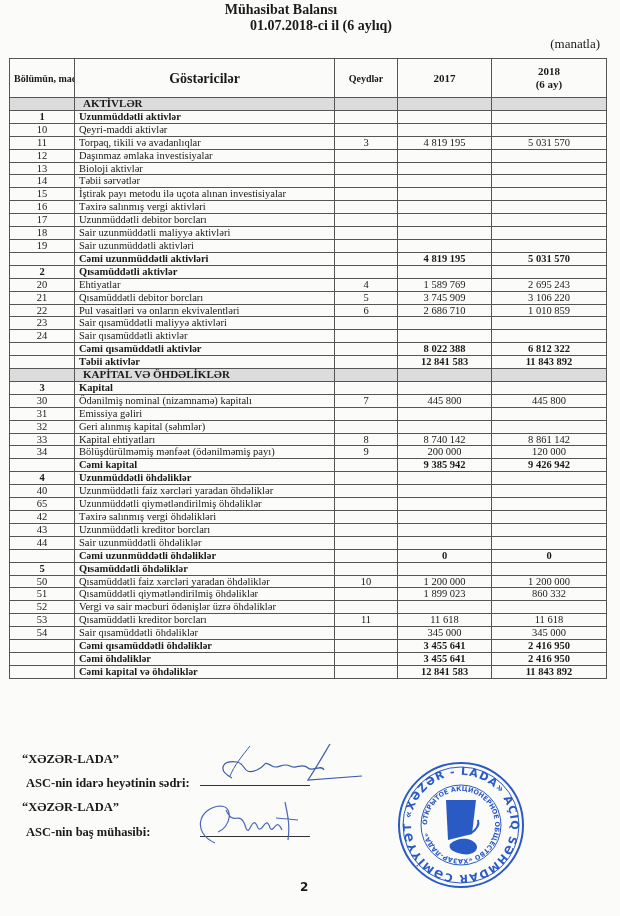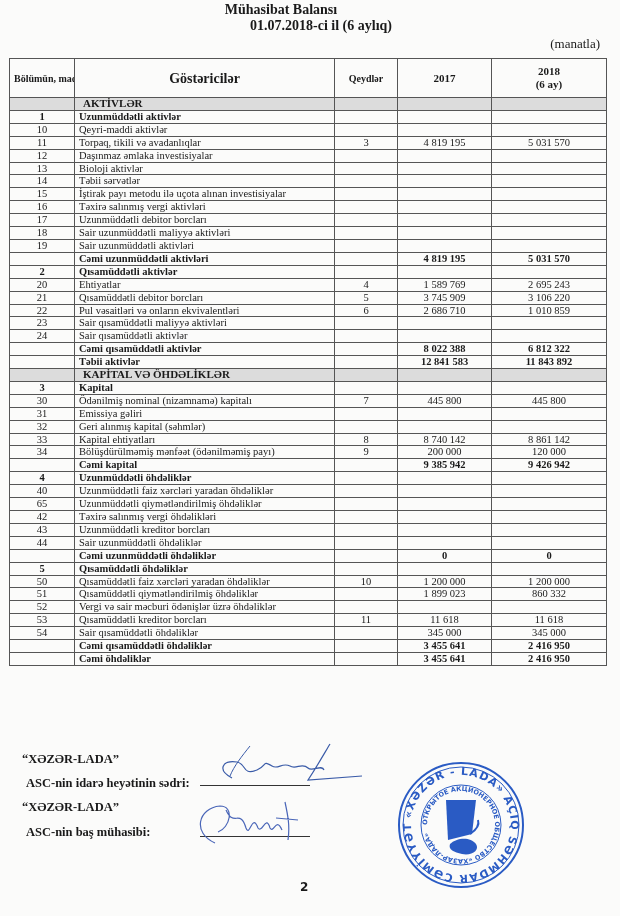--- a/index.html
+++ b/index.html
@@ -359,20 +359,27 @@
         <td class="num">3 455 641</td>
         <td class="num">2 416 950</td>
       </tr>
       <tr class="bold">
         <td class="code"></td>
         <td>Cəmi öhdəliklər</td>
         <td class="code"></td>
         <td class="num">3 455 641</td>
         <td class="num">2 416 950</td>
       </tr>
+      <tr class="bold">
+        <td class="code"></td>
+        <td>Cəmi kapital və öhdəliklər</td>
+        <td class="code"></td>
+        <td class="num">12 841 583</td>
+        <td class="num">11 843 892</td>
+      </tr>
     </tbody>
 </table>
 
 <div class="footer-label" style="left:22px;top:752px;">“XƏZƏR-LADA”</div>
 <div class="footer-label" style="left:26px;top:776px;">ASC-nin idarə heyətinin sədri:</div>
 <div class="sigline" style="left:200px;top:785px;width:110px;"></div>
 <div class="footer-label" style="left:22px;top:800px;">“XƏZƏR-LADA”</div>
 <div class="footer-label" style="left:26px;top:825px;">ASC-nin baş mühasibi:</div>
 <div class="sigline" style="left:200px;top:836px;width:110px;"></div>
 

